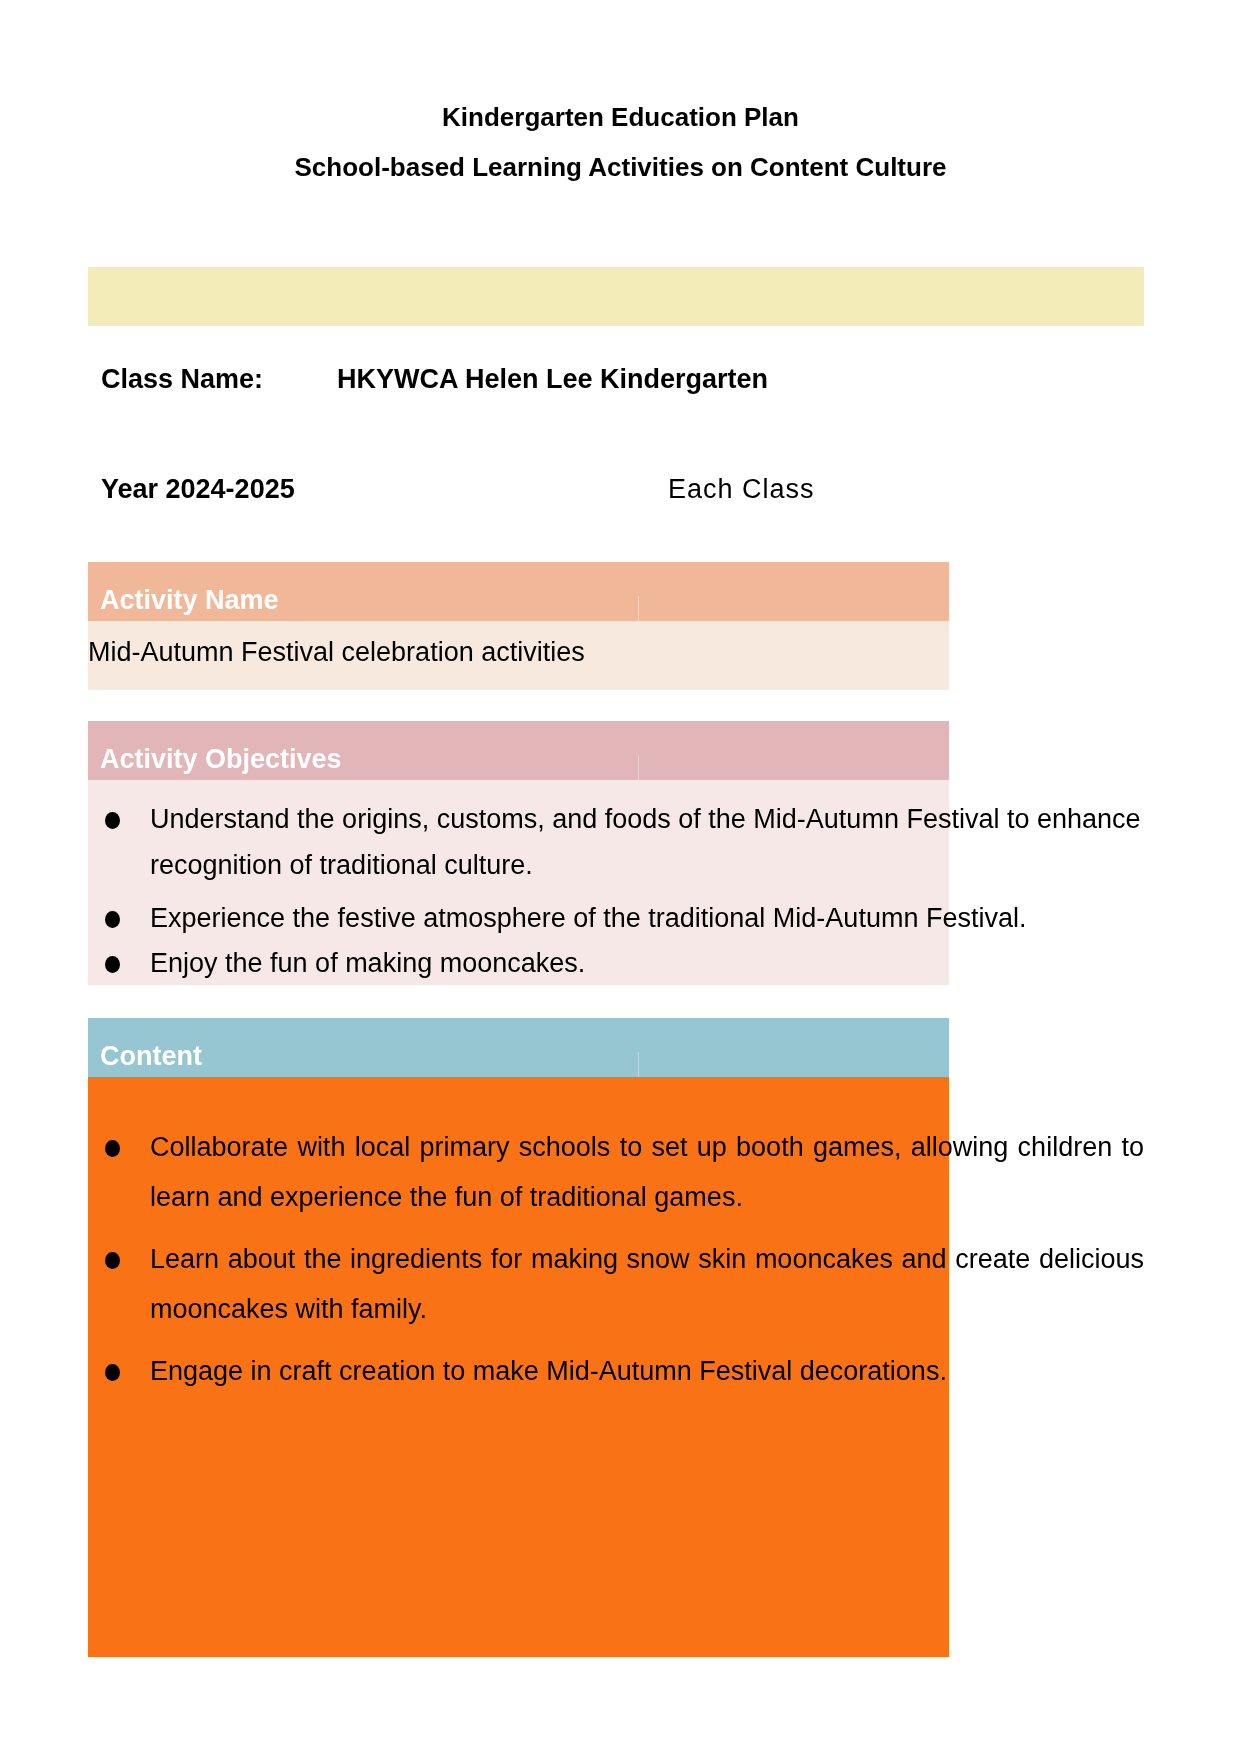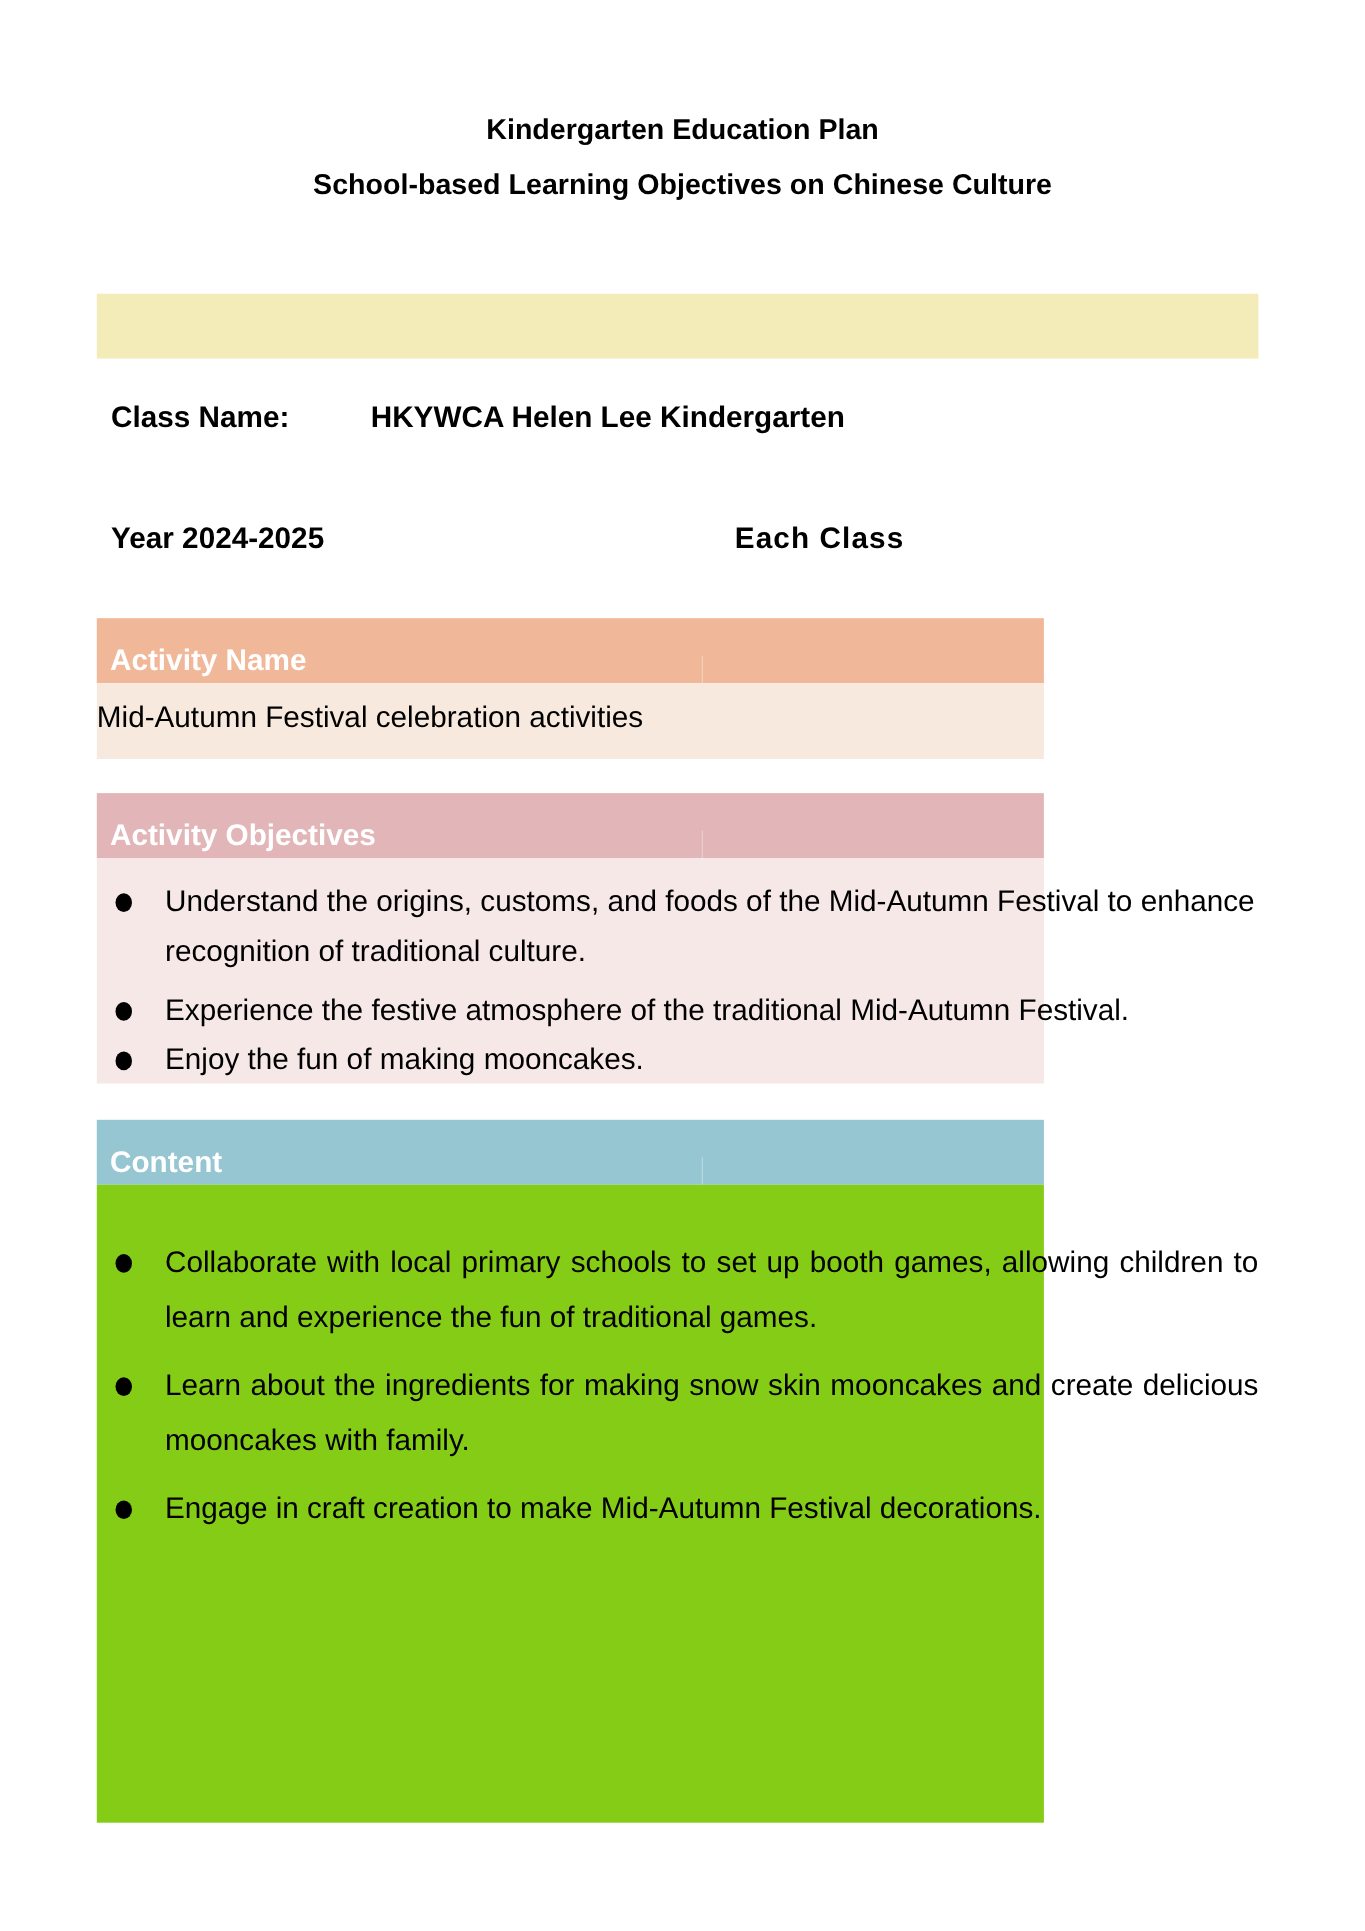--- a/index.html
+++ b/index.html
@@ -22,21 +22,21 @@
     .school-label {
       position: absolute; left: 101px; top: 362px; font-weight: bold; font-size: 27px; line-height: 34px;
     }
     .school-value {
       position: absolute; left: 337px; top: 362px; font-weight: bold; font-size: 27px; line-height: 34px;
     }
     .year {
       position: absolute; left: 101px; top: 472px; font-weight: bold; font-size: 27px; line-height: 34px;
     }
     .class-label {
-      position: absolute; left: 668px; top: 472px; font-weight: bold; font-size: 27px; line-height: 34px; letter-spacing: 1px;
+      position: absolute; left: 668px; top: 472px; font-weight: normal; font-size: 27px; line-height: 34px; letter-spacing: 1px;
     }
     .section { position: absolute; left: 88px; width: 861px; }
     .section-header {
       height: 59px; position: relative;
       color: #ffffff; font-weight: bold; font-size: 27px;
     }
     .section-header .hlabel { position: absolute; left: 12px; bottom: 4px; line-height: 34px; }
     .section-header .divider {
       position: absolute; left: 550px; top: 34px; width: 1px; height: 25px; background: rgba(255,255,255,0.35);
     }
@@ -44,33 +44,33 @@
     .name-sec .section-header { background: #f0b898; }
     .name-sec .section-body { background: #f8e9de; height: 69px; position: relative; }
     .name-sec .section-body .val {
       position: absolute; left: 0; top: 14px; font-size: 27px; line-height: 34px;
     }
     .obj-sec { top: 721px; }
     .obj-sec .section-header { background: #e2b6b8; }
     .obj-sec .section-body { background: #f7e8e8; height: 205px; position: relative; padding-left: 46px; }
     .content-sec { top: 1018px; }
     .content-sec .section-header { background: #96c6d1; }
-    .content-sec .section-body { background: #84cc16; height: 580px; position: relative; }
+    .content-sec .section-body { background: #f97316; height: 580px; position: relative; }
     .bullet-item { position: absolute; left: 0; width: 1056px; font-size: 27px; }
     .bullet-item .dot {
       position: absolute; left: 17px; width: 15px; height: 17px; border-radius: 50%; background: #000;
     }
     .bullet-item .txt { position: absolute; left: 62px; width: 994px; }
     .justify { text-align: justify; text-align-last: left; }
   </style>
 </head>
 <body>
 
 <div class="title1">Kindergarten Education Plan</div>
-<div class="title2">School-based Learning Objectives on Chinese Culture</div>
+<div class="title2">School-based Learning Activities on Content Culture</div>
 
 <div class="yellow-bar"></div>
 
 <div class="school-label">Class Name:</div>
 <div class="school-value">HKYWCA Helen Lee Kindergarten</div>
 <div class="year">Year 2024-2025</div>
 <div class="class-label">Each Class</div>
 
 <div class="section name-sec">
   <div class="section-header">

